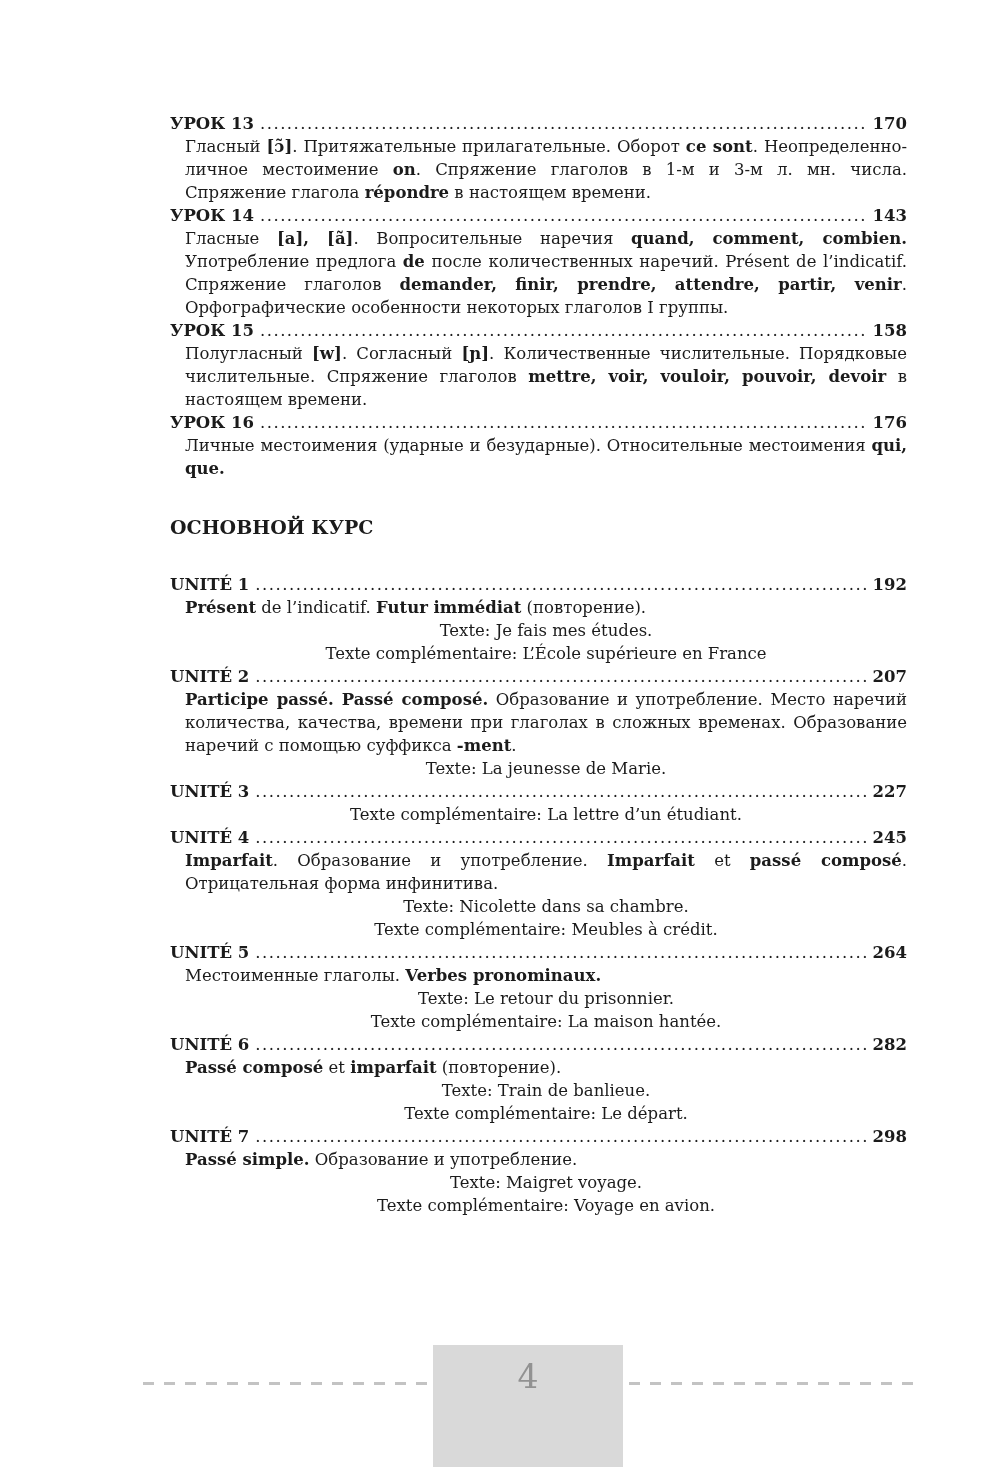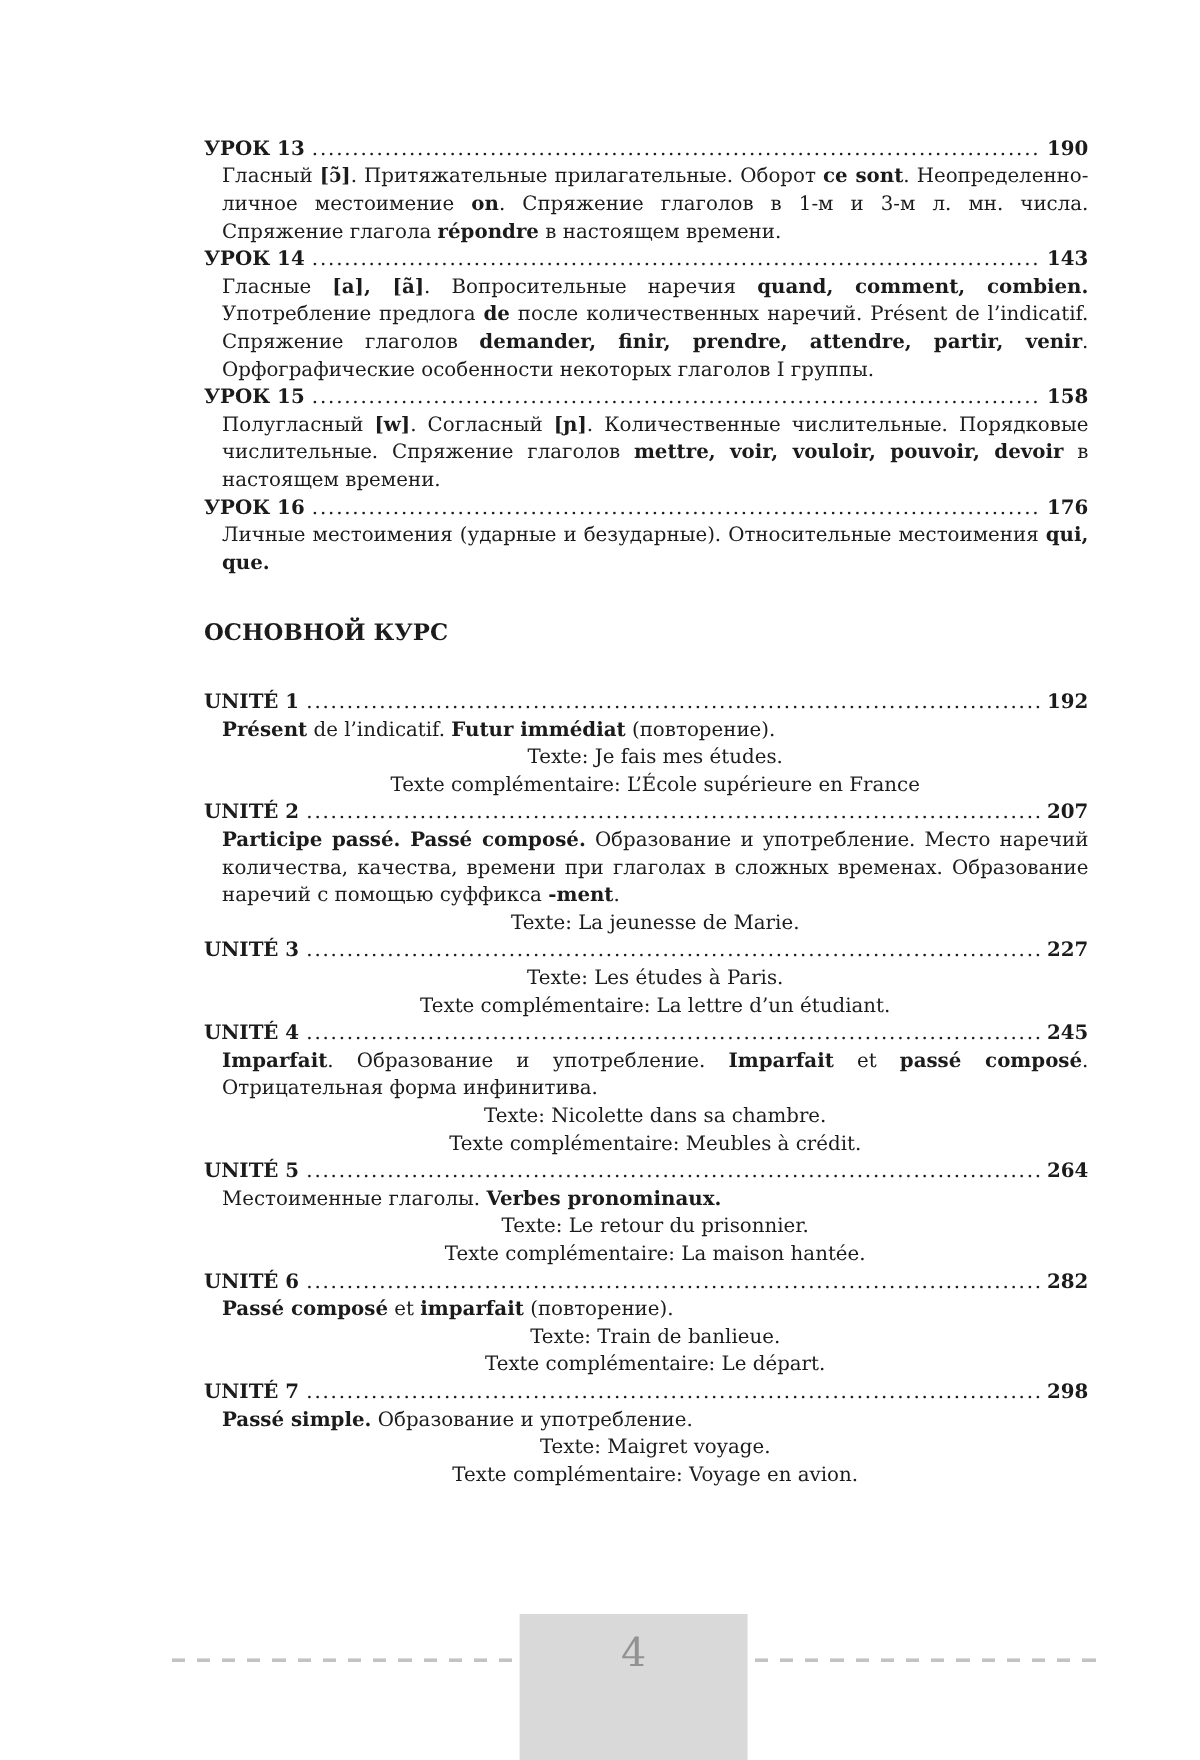--- a/index.html
+++ b/index.html
@@ -73,21 +73,21 @@
 </head>
 <body>
 
 <div class="page">
   <main class="content">
     <div id="lessons">
         <div class="entry">
           <div class="entry-head">
             <span class="entry-title">УРОК 13</span>
             <span class="leader">............................................................................................................................................................................................................................</span>
-            <span class="entry-page">190</span>
+            <span class="entry-page">170</span>
           </div>
           <div class="entry-body">
             <p class="desc"><span>Гласный </span><span class="seg-b">[ɔ̃]</span><span>. Притяжательные прилагательные. Оборот </span><span class="seg-b">ce sont</span><span>. Неопределенно-личное местоимение </span><span class="seg-b">on</span><span>. Спряжение глаголов в 1-м и 3-м л. мн. числа. Спряжение глагола </span><span class="seg-b">répondre</span><span> в настоящем времени.</span></p>
           </div>
         </div>
         <div class="entry">
           <div class="entry-head">
             <span class="entry-title">УРОК 14</span>
             <span class="leader">............................................................................................................................................................................................................................</span>
             <span class="entry-page">143</span>
@@ -142,21 +142,20 @@
             <p class="line"><span>Texte: </span><span class="seg-i">La jeunesse de Marie</span><span>.</span></p>
           </div>
         </div>
         <div class="entry">
           <div class="entry-head">
             <span class="entry-title">UNITÉ 3</span>
             <span class="leader">............................................................................................................................................................................................................................</span>
             <span class="entry-page">227</span>
           </div>
           <div class="entry-body">
-            <p class="line"><span>Texte: </span><span class="seg-i">Les études à Paris.</span></p>
             <p class="line"><span>Texte complémentaire: </span><span class="seg-i">La lettre d’un étudiant.</span></p>
           </div>
         </div>
         <div class="entry">
           <div class="entry-head">
             <span class="entry-title">UNITÉ 4</span>
             <span class="leader">............................................................................................................................................................................................................................</span>
             <span class="entry-page">245</span>
           </div>
           <div class="entry-body">

